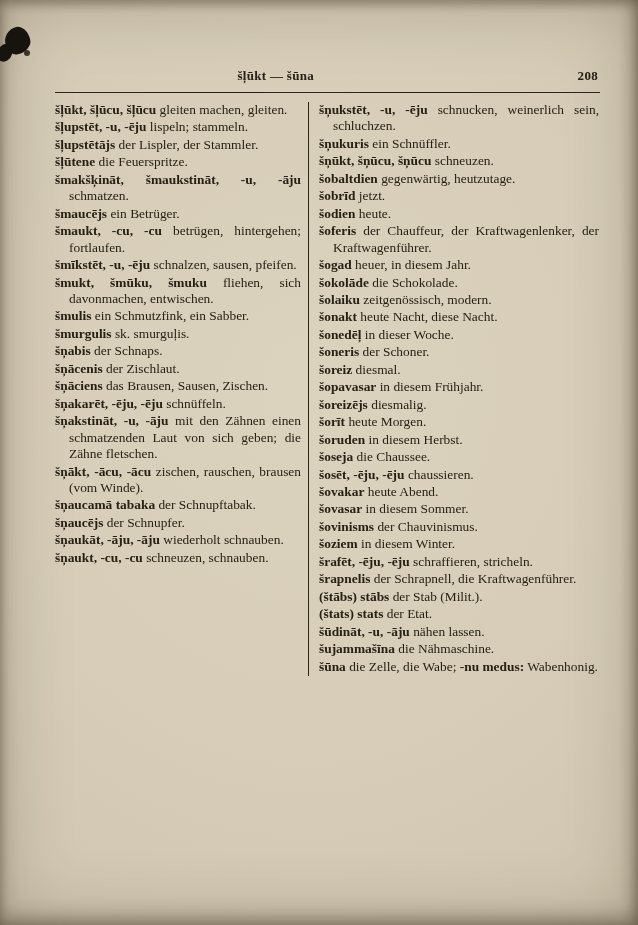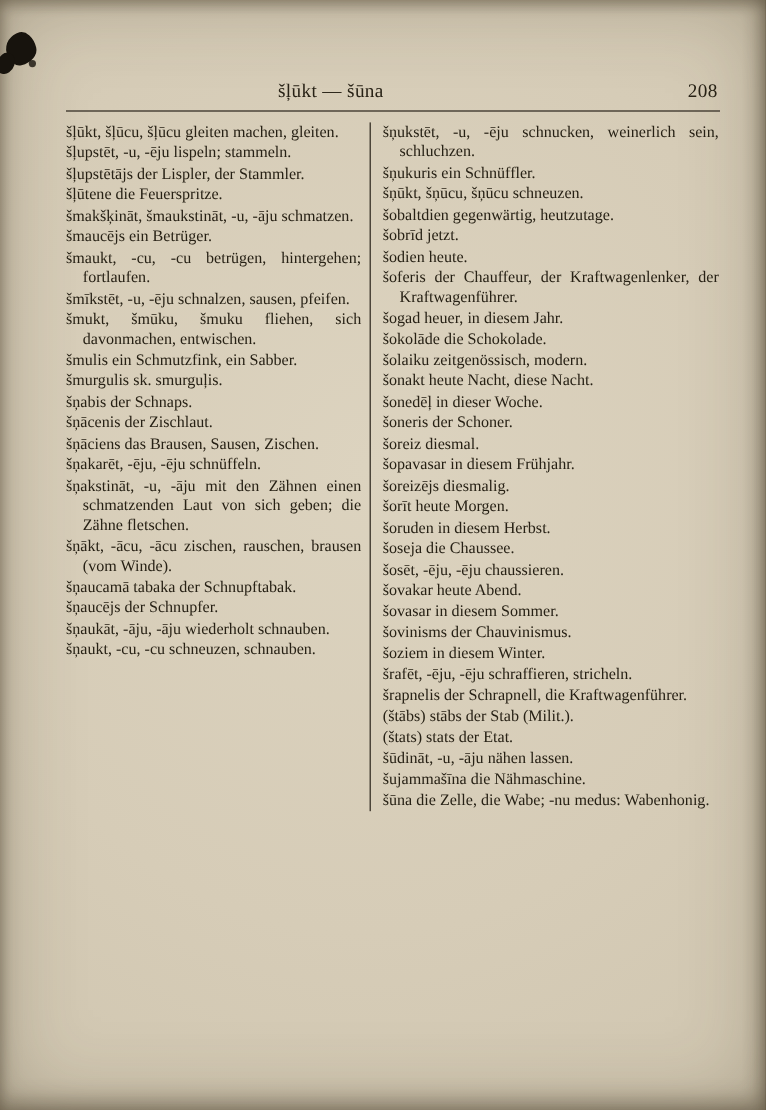--- a/index.html
+++ b/index.html
@@ -12,31 +12,31 @@
     box-shadow:inset 0 0 70px rgba(62,50,28,.28),
                inset 0 -8px 18px rgba(40,30,12,.30),
                inset 0 5px 10px rgba(40,30,12,.22),
                inset -6px 0 14px rgba(40,30,12,.18);
   }
   .stain{position:absolute;background:#17130d;}
   .stain-1{left:5px;top:27px;width:25px;height:27px;border-radius:58% 42% 62% 38%/52% 58% 42% 48%;transform:rotate(-14deg);}
   .stain-2{left:-2px;top:44px;width:14px;height:18px;border-radius:50% 50% 60% 40%;transform:rotate(18deg);}
   .stain-3{left:24px;top:50px;width:6px;height:6px;border-radius:50%;opacity:.8;}
   .content{position:absolute;left:55px;top:68px;width:545px;}
-  .header{position:relative;height:20px;font-weight:normal;font-size:16px;letter-spacing:.3px;}
+  .header{position:relative;height:20px;font-weight:bold;font-size:13px;letter-spacing:.3px;}
   .header .title{position:absolute;left:40.5%;transform:translateX(-50%);white-space:nowrap;}
   .header .pagenum{position:absolute;right:2px;top:0;}
   .rule{margin-top:4px;border-top:1.7px solid #2a241b;}
   .cols{display:flex;margin-top:9px;align-items:stretch;}
   .col{font-size:13.4px;line-height:16.45px;text-align:justify;}
   .col-left{width:246px;padding-right:7px;}
   .divider{width:0;border-left:1.4px solid #2a241b;}
   .col-right{width:280px;padding-left:10px;}
   .entry{padding-left:14px;text-indent:-14px;margin-bottom:1px;}
-  .hw{font-weight:normal;}
+  .hw{font-weight:bold;}
 </style>
 </head>
 <body>
 
 <div class="page">
 
   <div class="stain stain-1"></div>
   <div class="stain stain-2"></div>
   <div class="stain stain-3"></div>
 

